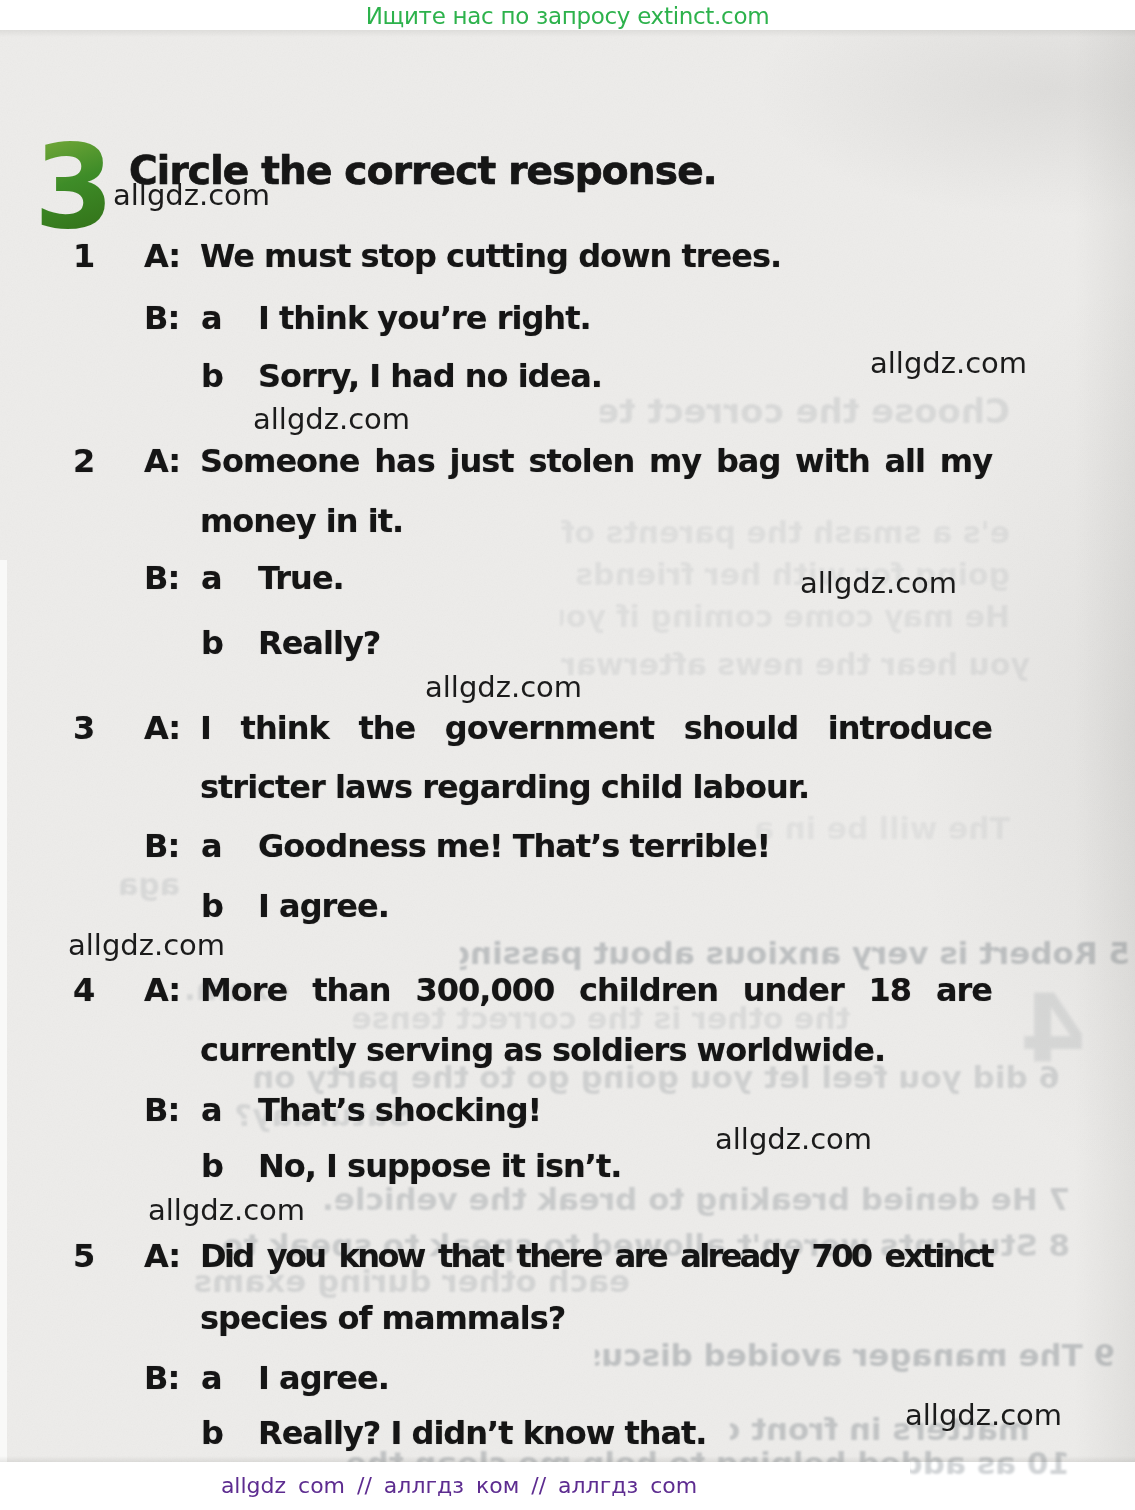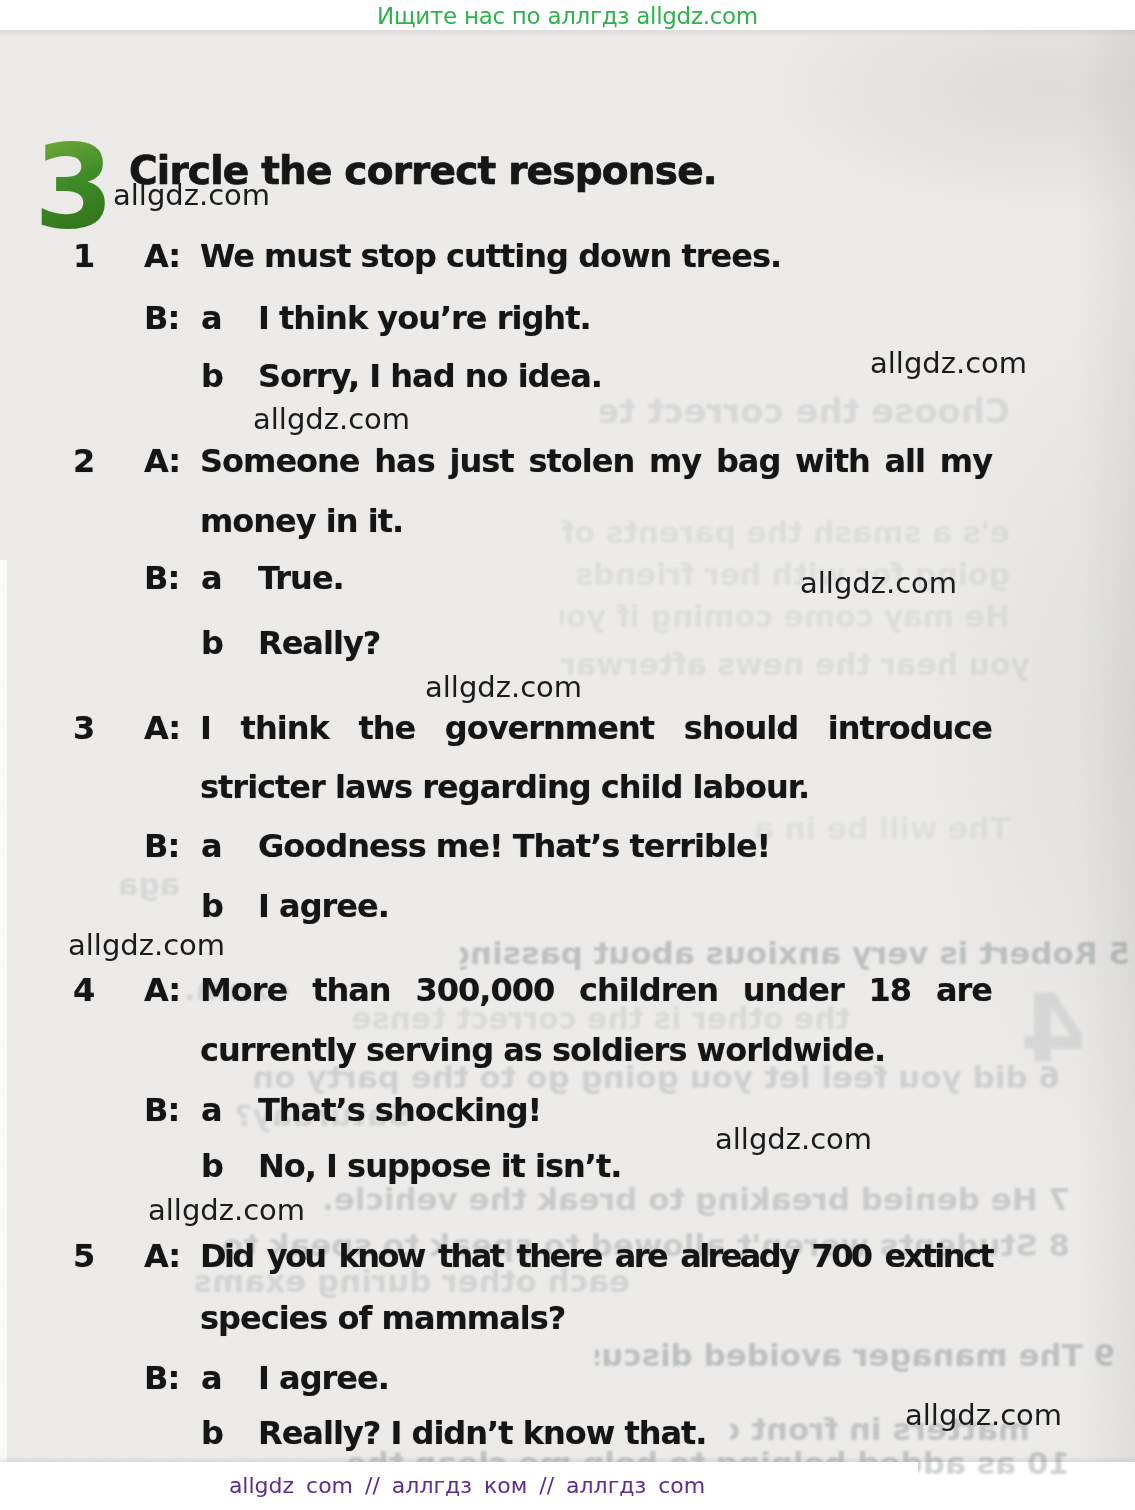--- a/index.html
+++ b/index.html
@@ -76,35 +76,35 @@
     position:absolute; font-weight:bold; color:#2e3b46;
     transform:scaleX(-1); filter:blur(1.3px);
     white-space:nowrap; overflow:hidden; text-align:left; line-height:1.1;
   }
   .ghost-big{
     position:absolute; font-weight:bold; color:#2e3b46;
     transform:scaleX(-1); filter:blur(1.8px); line-height:1;
   }
   
   .footer{
-    position:absolute; left:16px; top:1462px; width:902px; height:48px;
+    position:absolute; left:8px; top:1462px; width:902px; height:48px;
     background:#ffffff; text-align:center;
   }
   .footer-text{
     display:inline-block; margin-top:11px;
     font-size:22px; word-spacing:5px; font-weight:normal;
   }
 </style>
 </head>
 <body>
 
 <div id="screen">
 
   <div class="banner">
-    <span class="banner-text" style="color:#2db24c;">Ищите нас по аллгдз allgdz.com</span>
+    <span class="banner-text" style="color:#2db24c;">Ищите нас по запросу extinct.com</span>
   </div>
 
   <div class="page">
 
     <svg class="noise" width="1135" height="1432">
       <filter id="n">
           <feTurbulence type="fractalNoise" baseFrequency="0.8" numOctaves="2" stitchTiles="stitch"></feTurbulence>
           <feColorMatrix type="saturate" values="0"></feColorMatrix>
         </filter>
       <rect width="100%" height="100%" filter="url(#n)" opacity="0.055"></rect>

